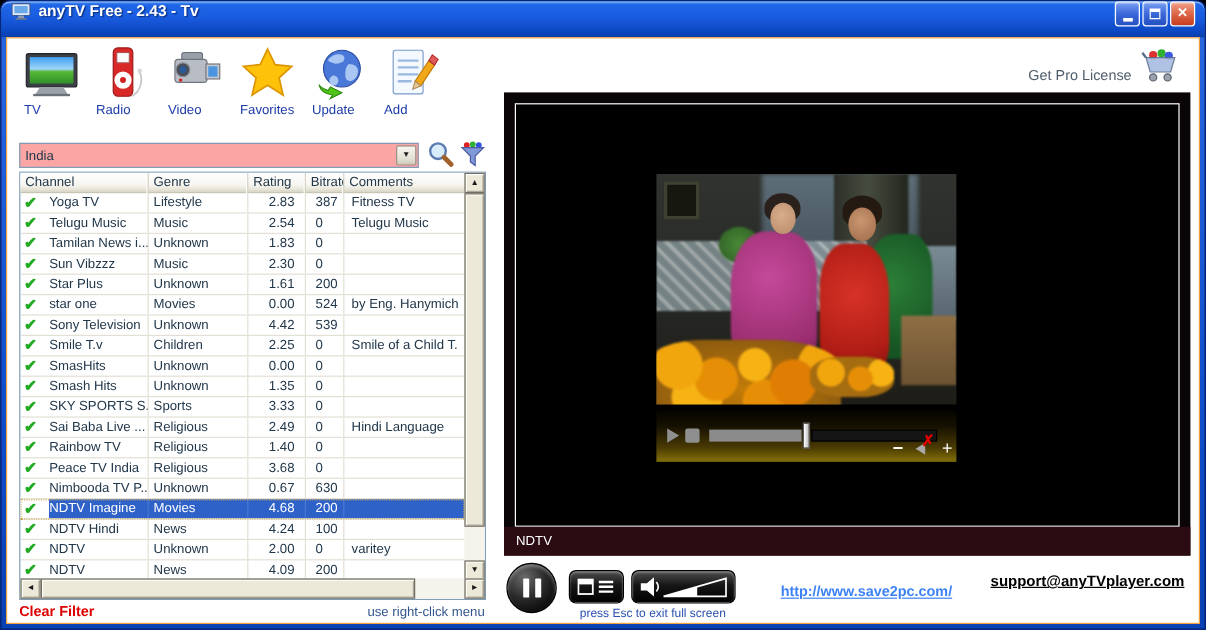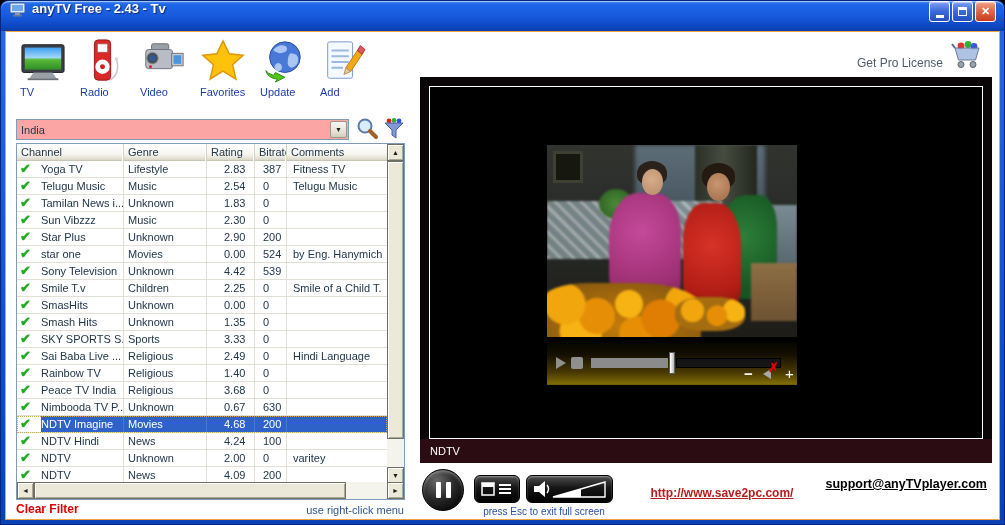--- a/index.html
+++ b/index.html
@@ -157,21 +157,21 @@
   .pause-btn i { width:5px; height:16px; background:#fff; border-radius:1px; }
   .dark-btn { position:absolute; top:443px; height:28px; border-radius:6px;
     background:linear-gradient(180deg,#4e4e4e 0%,#161616 45%,#000 100%);
     border:1px solid #000; box-shadow:inset 0 1px 2px rgba(255,255,255,.4);
     display:flex; align-items:center; justify-content:center; cursor:pointer; }
   .mode-btn { left:468px; width:46px; }
   .vol-btn { left:520px; width:87px; }
   .esc-hint { position:absolute; left:468px; top:474px; width:140px; text-align:center; font-size:10px; color:#2a4fae; }
 
   .save2pc { position:absolute; left:636px; top:454px; width:160px; text-align:center;
-    font-size:12px; font-weight:bold; color:#b91c1c; text-decoration:underline; cursor:pointer; }
+    font-size:12px; font-weight:bold; color:#3b82f6; text-decoration:underline; cursor:pointer; }
   .rlinks { position:absolute; right:12px; top:444px; text-align:right; font-size:12.5px; font-weight:bold; color:#000; line-height:16px; }
   .rlinks div { text-decoration:underline; cursor:pointer; }
 </style>
 </head>
 <body>
 
 <div class="window">
 
   <div class="titlebar">
     <svg class="app-icon" viewBox="0 0 18 16">
@@ -332,21 +332,21 @@
     <span class="c ch">Sun Vibzzz</span>
     <span class="c ge">Music</span>
     <span class="c ra">2.30</span>
     <span class="c bi">0</span>
     <span class="c co"></span>
   </div>
           <div class="trow">
     <span class="c check">✔</span>
     <span class="c ch">Star Plus</span>
     <span class="c ge">Unknown</span>
-    <span class="c ra">2.90</span>
+    <span class="c ra">1.61</span>
     <span class="c bi">200</span>
     <span class="c co"></span>
   </div>
           <div class="trow">
     <span class="c check">✔</span>
     <span class="c ch">star one</span>
     <span class="c ge">Movies</span>
     <span class="c ra">0.00</span>
     <span class="c bi">524</span>
     <span class="c co">by Eng. Hanymich</span>

